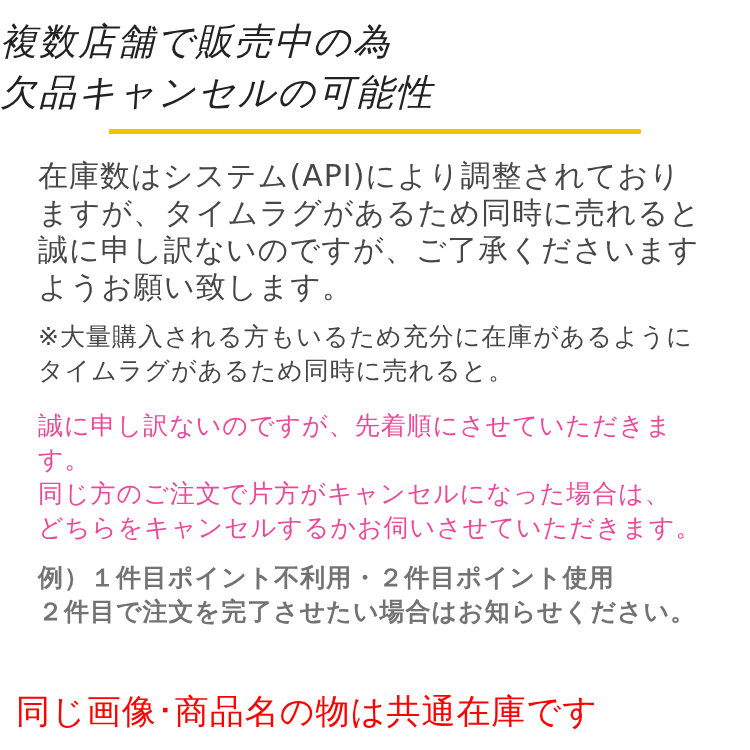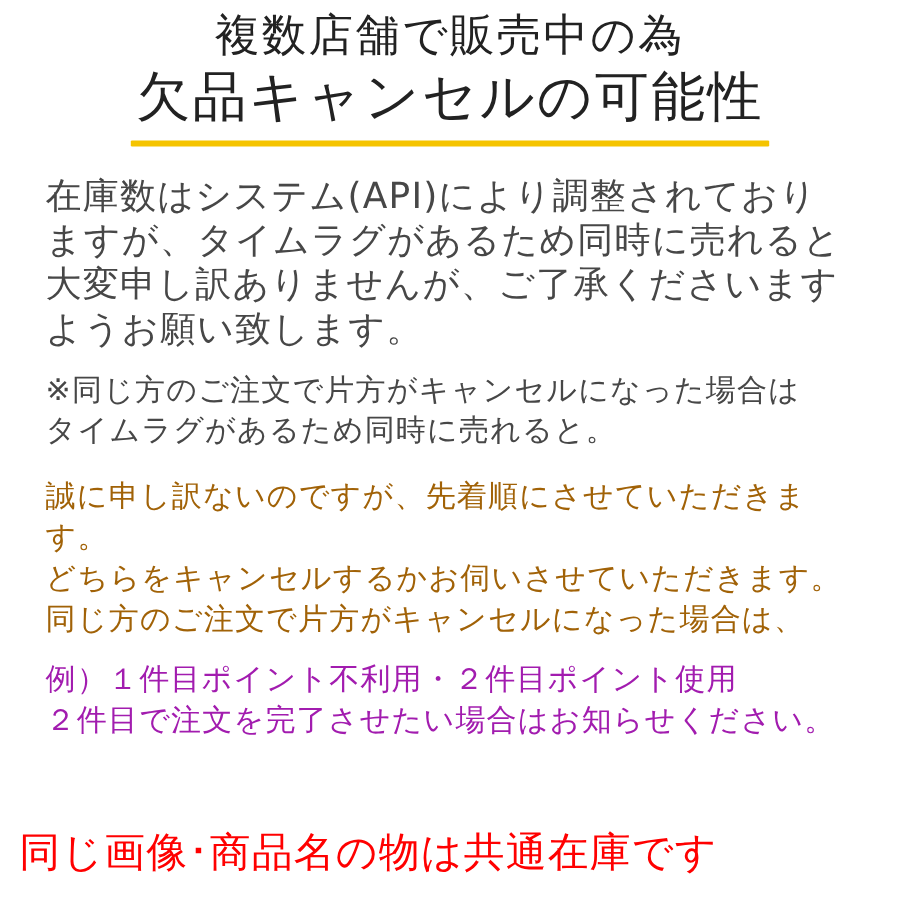--- a/index.html
+++ b/index.html
@@ -9,32 +9,33 @@
   }
   .page {
     position: relative;
     width: 750px;
     height: 750px;
     background: #ffffff;
     overflow: hidden;
     font-family: "DejaVu Sans", sans-serif;
   }
   .title-block {
-    padding-top: 6px;
-    text-align: center;
+    padding-top: 18px;
+    text-align: left;
     color: #222222;
+    font-style: italic;
   }
   .title-line1 {
     font-size: 37px;
     line-height: 48px;
     letter-spacing: 2px;
     font-weight: 400;
   }
   .title-line2 {
-    font-size: 45px;
+    font-size: 37px;
     line-height: 54px;
     letter-spacing: 2px;
     font-weight: 400;
   }
   .title-underline {
     width: 532px;
     height: 5px;
     margin: 9px auto 0 auto;
     border-radius: 1px;
   }
@@ -87,35 +88,35 @@
 
   <div class="title-block" style="color: rgb(34, 34, 34);">
     <div class="title-line1">複数店舗で販売中の為</div>
     <div class="title-line2">欠品キャンセルの可能性</div>
     <div class="title-underline" style="background: rgb(245, 196, 0);"></div>
   </div>
 
   <div class="text-block para-main" style="color: rgb(71, 71, 71);">
     <span class="line">在庫数はシステム(API)により調整されており</span>
     <span class="line">ますが、タイムラグがあるため同時に売れると</span>
-    <span class="line">大変申し訳ありませんが、ご了承くださいます</span>
+    <span class="line">誠に申し訳ないのですが、ご了承くださいます</span>
     <span class="line">ようお願い致します。</span>
   </div>
 
   <div class="text-block para-note" style="color: rgb(71, 71, 71);">
-    <span class="line">※同じ方のご注文で片方がキャンセルになった場合は</span>
+    <span class="line">※大量購入される方もいるため充分に在庫があるように</span>
     <span class="line">タイムラグがあるため同時に売れると。</span>
   </div>
 
-  <div class="text-block para-order" style="color: #a16207;">
+  <div class="text-block para-order" style="color: #ec4899;">
     <span class="line">誠に申し訳ないのですが、先着順にさせていただきます。</span>
+    <span class="line">同じ方のご注文で片方がキャンセルになった場合は、</span>
     <span class="line">どちらをキャンセルするかお伺いさせていただきます。</span>
-    <span class="line">同じ方のご注文で片方がキャンセルになった場合は、</span>
   </div>
 
-  <div class="text-block para-example" style="color: #a21caf;">
+  <div class="text-block para-example" style="color: #737373; font-weight: bold;">
     <span class="line">例）１件目ポイント不利用・２件目ポイント使用</span>
     <span class="line">２件目で注文を完了させたい場合はお知らせください。</span>
   </div>
 
   <div class="footer-notice" style="color: rgb(255, 0, 0);">同じ画像･商品名の物は共通在庫です</div>
 
 </div>
 
 </body></html>

